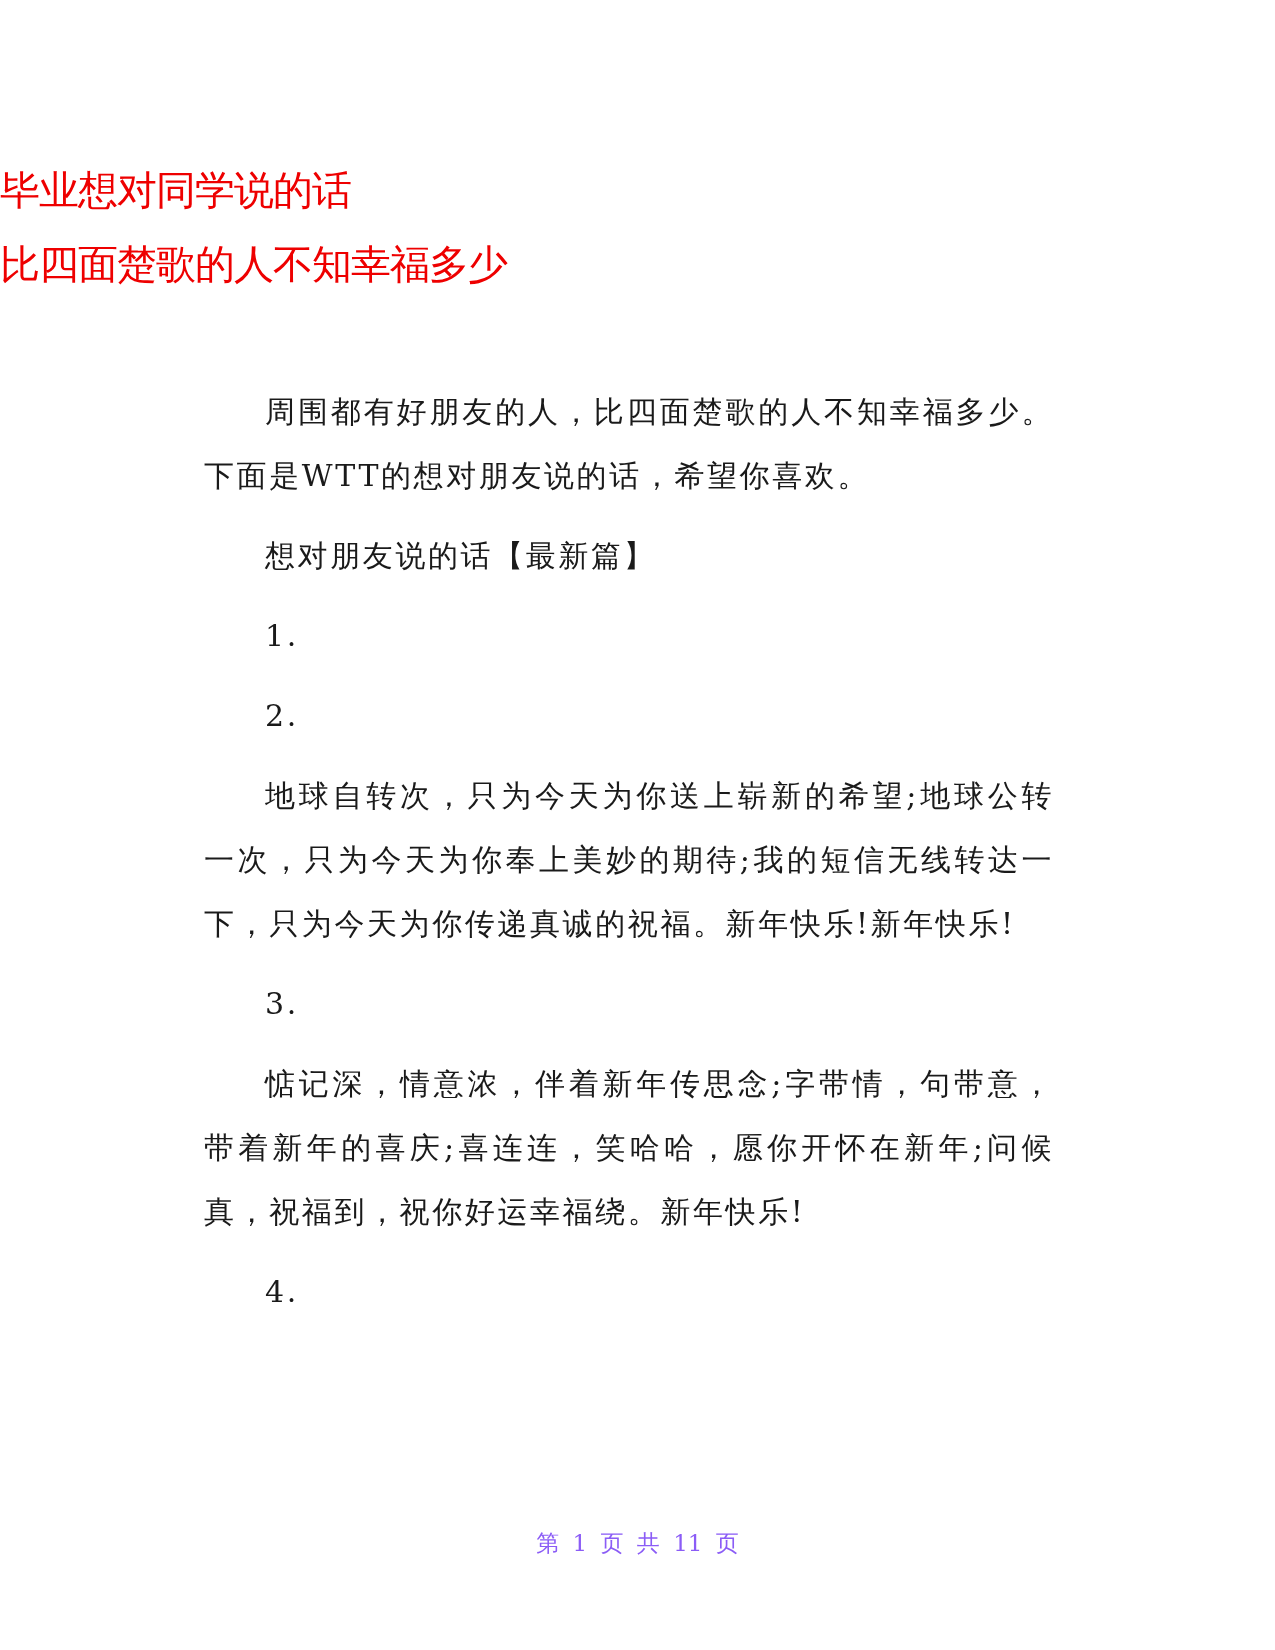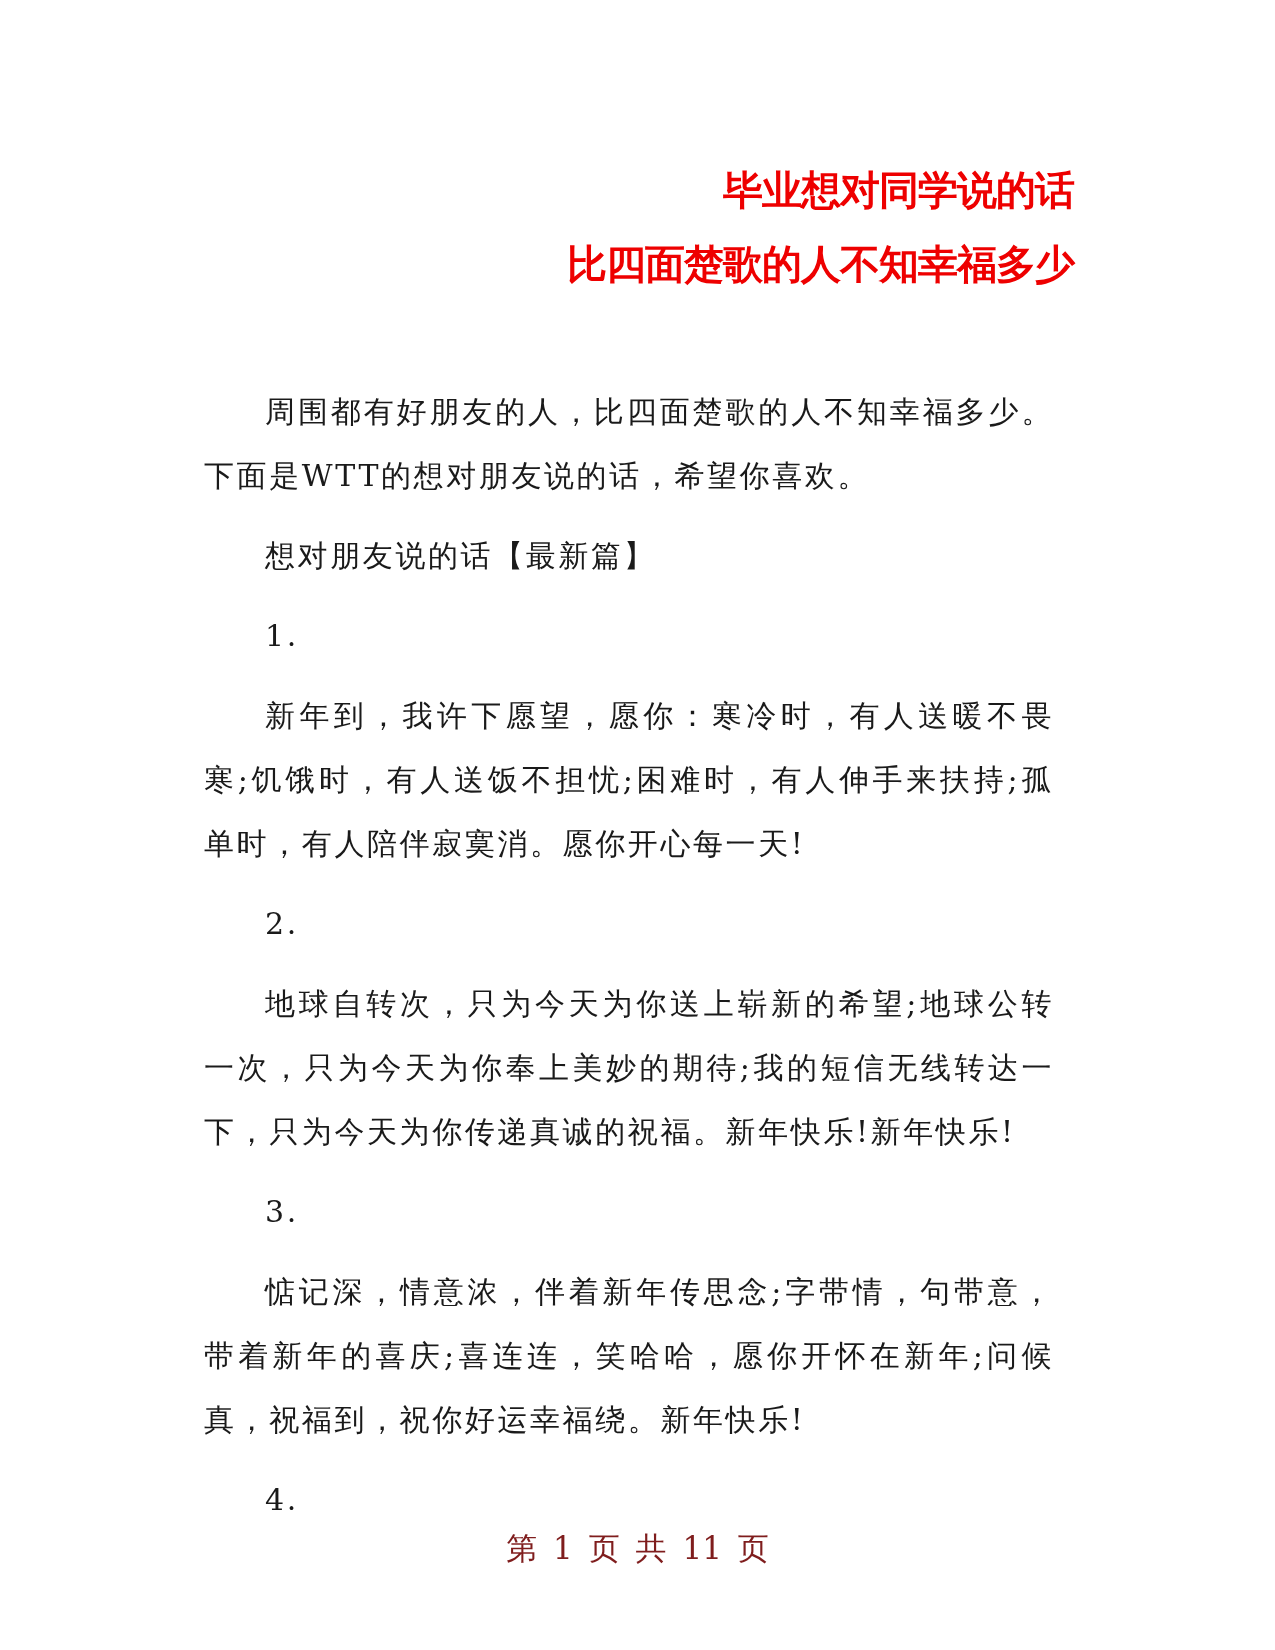--- a/index.html
+++ b/index.html
@@ -1,46 +1,45 @@
 <!DOCTYPE html>
 <html><head>
 <meta charset="utf-8">
 <style>
   html, body { margin: 0; padding: 0; background: #ffffff; }
   body { width: 1275px; height: 1650px; position: relative; overflow: hidden; }
   .title {
-    position: absolute; left: 0; width: 1074px; text-align: right;
-    color: #ee0000; font-family: "DejaVu Sans", sans-serif; font-weight: bold;
+    position: absolute; left: 0; width: 1074px; text-align: left;
+    color: #ee0000; font-family: "DejaVu Sans", sans-serif; font-weight: normal;
     font-size: 40px; line-height: 48px; letter-spacing: -1px;
   }
   .t1 { top: 166px; }
   .t2 { top: 240px; }
   .body {
     position: absolute; left: 188px; width: 882px; top: 364px;
     font-family: "DejaVu Serif", serif; font-size: 30px; line-height: 64px;
     color: #1a1a1a; letter-spacing: 2.6px;
   }
   .p { margin: 16px; text-indent: 61px; text-align: justify; }
   .footer {
     position: absolute; left: 0; width: 1275px; top: 1528px; text-align: center;
-    color: #7f1d1d; font-family: "DejaVu Serif", serif; font-size: 31px;
+    color: #8b5cf6; font-family: "DejaVu Serif", serif; font-size: 23px;
     word-spacing: 6px;
   }
 </style>
 </head>
 <body>
 
 <div class="title t1">毕业想对同学说的话</div>
 <div class="title t2">比四面楚歌的人不知幸福多少</div>
 
 <div class="body">
   <p class="p">周围都有好朋友的人，比四面楚歌的人不知幸福多少。下面是WTT的想对朋友说的话，希望你喜欢。</p>
   <p class="p">想对朋友说的话【最新篇】</p>
   <p class="p">1.</p>
-  <p class="p">新年到，我许下愿望，愿你：寒冷时，有人送暖不畏寒;饥饿时，有人送饭不担忧;困难时，有人伸手来扶持;孤单时，有人陪伴寂寞消。愿你开心每一天!</p>
   <p class="p">2.</p>
   <p class="p">地球自转次，只为今天为你送上崭新的希望;地球公转一次，只为今天为你奉上美妙的期待;我的短信无线转达一下，只为今天为你传递真诚的祝福。新年快乐!新年快乐!</p>
   <p class="p">3.</p>
   <p class="p">惦记深，情意浓，伴着新年传思念;字带情，句带意，带着新年的喜庆;喜连连，笑哈哈，愿你开怀在新年;问候真，祝福到，祝你好运幸福绕。新年快乐!</p>
   <p class="p">4.</p>
 </div>
 
 <div class="footer">第 1 页 共 11 页</div>
 
 </body></html>

